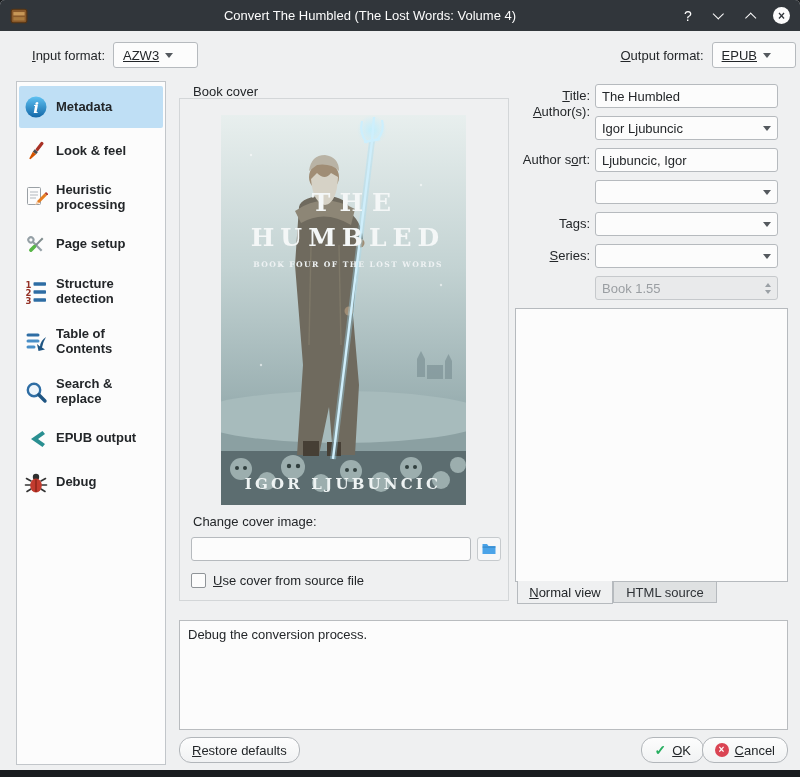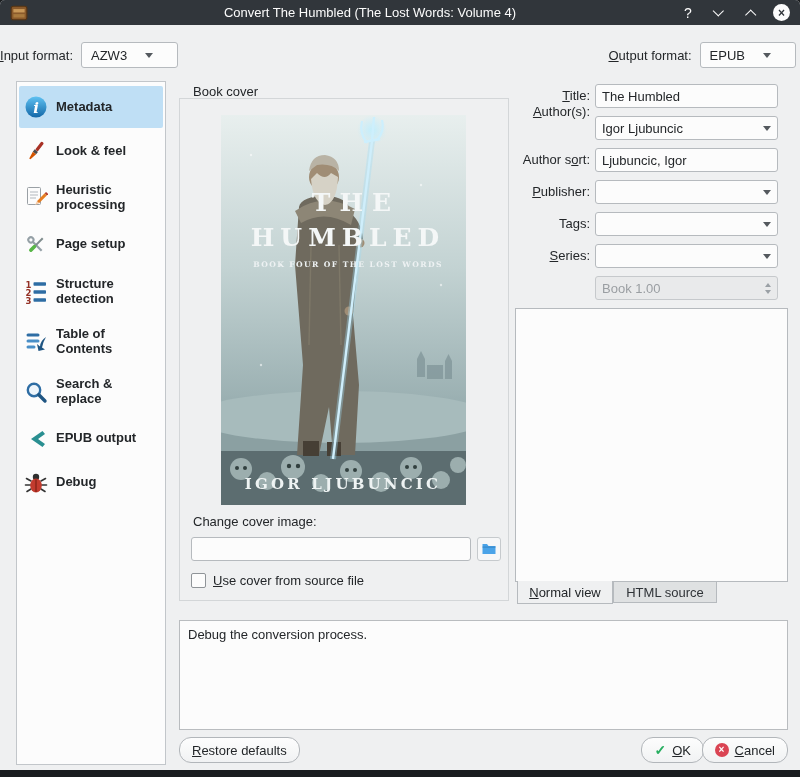--- a/index.html
+++ b/index.html
@@ -15,21 +15,21 @@
   u { text-decoration: underline; }
 
   .window {
     position: absolute; left: 0; top: 0; right: 0; bottom: 7px;
     background: #eff0f1;
     border-radius: 5px 5px 0 0;
   }
 
   
   .titlebar {
-    height: 25px; background: #31363b; color: #eff0f1;
+    height: 31px; background: #31363b; color: #eff0f1;
     display: flex; align-items: center; padding: 0 10px;
     position: relative; border-radius: 5px 5px 0 0;
   }
   .titlebar-title {
     position: absolute; left: 60px; right: 120px; text-align: center;
     font-size: 13px; color: #fcfcfc; white-space: nowrap; overflow: hidden;
   }
   .win-icon { width: 18px; height: 18px; z-index: 1; }
   .titlebar-controls { margin-left: auto; display: flex; gap: 15px; align-items: center; z-index: 1; }
   .tb-btn { color: #fcfcfc; font-size: 14px; display: flex; align-items: center; justify-content: center; width: 16px; height: 16px; }
@@ -37,26 +37,26 @@
   .chev.down { transform: rotate(-45deg) translate(1px,-2px); }
   .chev.up { transform: rotate(135deg) translate(1px,-2px); }
   .close-btn {
     width: 17px; height: 17px; border-radius: 50%; background: #fcfcfc;
     color: #31363b; display: flex; align-items: center; justify-content: center;
     font-size: 12px; font-weight: bold; line-height: 1;
   }
 
   
   .fmt-group { position: absolute; display: flex; align-items: center; gap: 8px; height: 26px; }
-  #input-fmt { left: 0; top: 42px; }
+  #input-fmt { left: 32px; top: 42px; }
   #output-fmt { right: 4px; top: 42px; }
   .combo {
     background: #fcfcfc; border: 1px solid #b6babe; border-radius: 3px;
     height: 26px; display: flex; align-items: center; justify-content: space-between;
-    padding: 0 24px 0 9px; min-width: 84px; gap: 18px;
+    padding: 0 24px 0 9px; min-width: 84px; gap: 6px; text-decoration: underline;
   }
   .combo .arrow {
     width: 0; height: 0; border-left: 4px solid transparent; border-right: 4px solid transparent;
     border-top: 5px solid #54595e;
   }
 
   
   .sidebar {
     position: absolute; left: 16px; top: 81px; width: 150px; height: 684px;
     background: #fcfcfc; border: 1px solid #c2c6ca; padding: 2px; overflow: hidden;
@@ -397,40 +397,39 @@
   <div class="meta-field" style="top:116px">
     <span class="val">Igor Ljubuncic</span>
     <span class="arrow"></span>
   </div>
 
   <div class="meta-label" style="top:148px">Author s<u>o</u>rt:</div>
   <div class="meta-field" style="top:148px">
     <span class="val">Ljubuncic, Igor</span>
   </div>
 
-  <div class="meta-label" style="top:180px"><u>P</u>ublisher:</div>
   <div class="meta-field" style="top:180px">
     <span class="val"></span>
     <span class="arrow"></span>
   </div>
 
   <div class="meta-label" style="top:212px">Ta<u>g</u>s:</div>
   <div class="meta-field" style="top:212px">
     <span class="val"></span>
     <span class="arrow"></span>
   </div>
 
   <div class="meta-label" style="top:244px"><u>S</u>eries:</div>
   <div class="meta-field" style="top:244px">
     <span class="val"></span>
     <span class="arrow"></span>
   </div>
 
   <div class="meta-field disabled" style="top:276px">
-    <span class="val">Book 1.00</span>
+    <span class="val">Book 1.55</span>
     <span class="spin-btns">
       <span class="spin-up"></span>
       <span class="spin-down"></span>
     </span>
   </div>
 
   <div class="comments-area"></div>
   <div class="tab tab-normal">
     <span><u>N</u>ormal view</span>
   </div>

